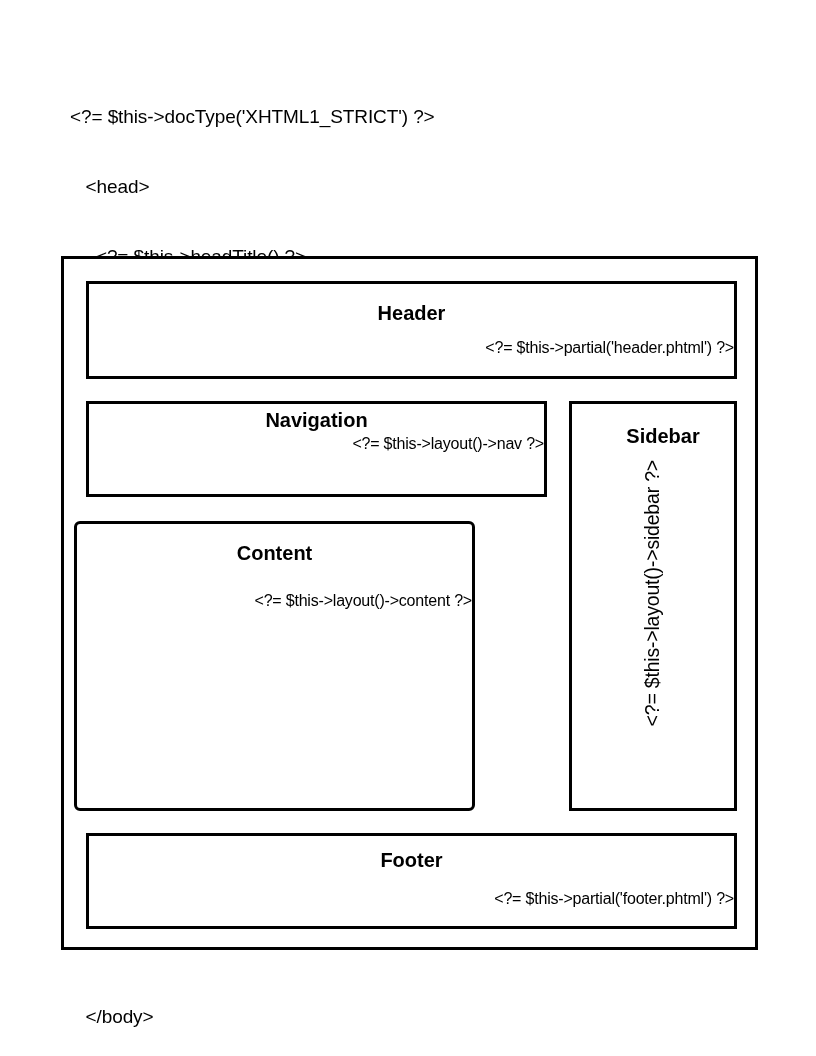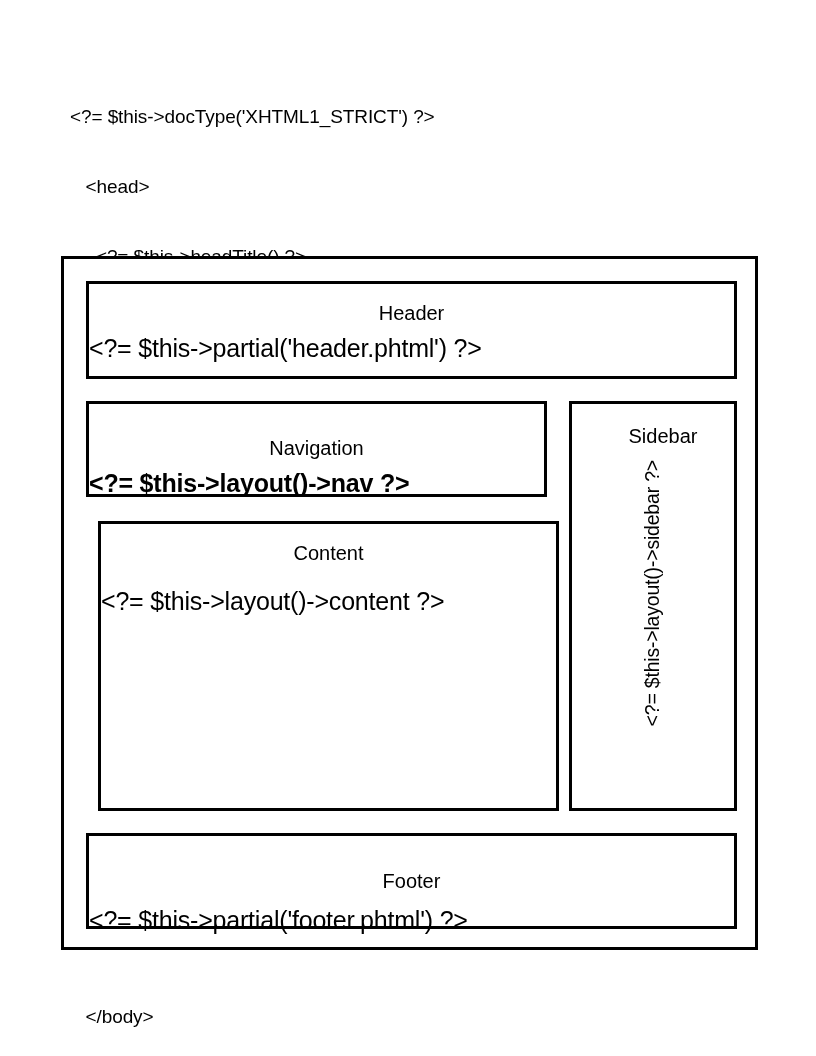--- a/index.html
+++ b/index.html
@@ -45,28 +45,28 @@
   
   .region {
     position: absolute;
     border: 3px solid #000;
     box-sizing: border-box;
     background: #fff;
   }
   .region-title {
     display: block;
     text-align: center;
-    font-weight: normal;
+    font-weight: bold;
     font-size: 20px;
     line-height: 24px;
   }
   .region-code {
     display: block;
-    text-align: left;
-    font-size: 25px;
+    text-align: right;
+    font-size: 16px;
     line-height: 24px;
     letter-spacing: -0.2px;
   }
 
   
   #region-header {
     left: 22px;
     top: 22px;
     width: 651px;
     height: 98px;
@@ -74,29 +74,30 @@
   #region-header .region-title { margin-top: 17px; }
   #region-header .region-code  { margin-top: 11px; }
 
   
   #region-nav {
     left: 22px;
     top: 142px;
     width: 461px;
     height: 96px;
   }
-  #region-nav .region-title { margin-top: 32px; }
-  #region-nav .region-code  { margin-top: 11px; font-weight: bold; }
+  #region-nav .region-title { margin-top: 4px; }
+  #region-nav .region-code  { margin-top: 0; }
 
   
   #region-content {
-    left: 34px;
+    left: 10px;
     top: 262px;
-    width: 461px;
+    width: 401px;
     height: 290px;
+    border-radius: 6px;
   }
   #region-content .region-title { margin-top: 17px; }
   #region-content .region-code  { margin-top: 24px; }
 
   
   #region-sidebar {
     left: 505px;
     top: 142px;
     width: 168px;
     height: 410px;
@@ -121,21 +122,21 @@
     line-height: 1;
   }
 
   
   #region-footer {
     left: 22px;
     top: 574px;
     width: 651px;
     height: 96px;
   }
-  #region-footer .region-title { margin-top: 33px; }
+  #region-footer .region-title { margin-top: 12px; }
   #region-footer .region-code  { margin-top: 15px; }
 </style>
 </head>
 <body>
 
 <div id="code-top" class="code-block">
   <span class="code-line">&lt;?= $this-&gt;docType('XHTML1_STRICT') ?&gt;</span>
   <span class="code-line">   &lt;head&gt;</span>
   <span class="code-line">     &lt;?= $this-&gt;headTitle() ?&gt;</span>
   <span class="code-line">     &lt;?= $this-&gt;headScript() ?&gt;</span>

